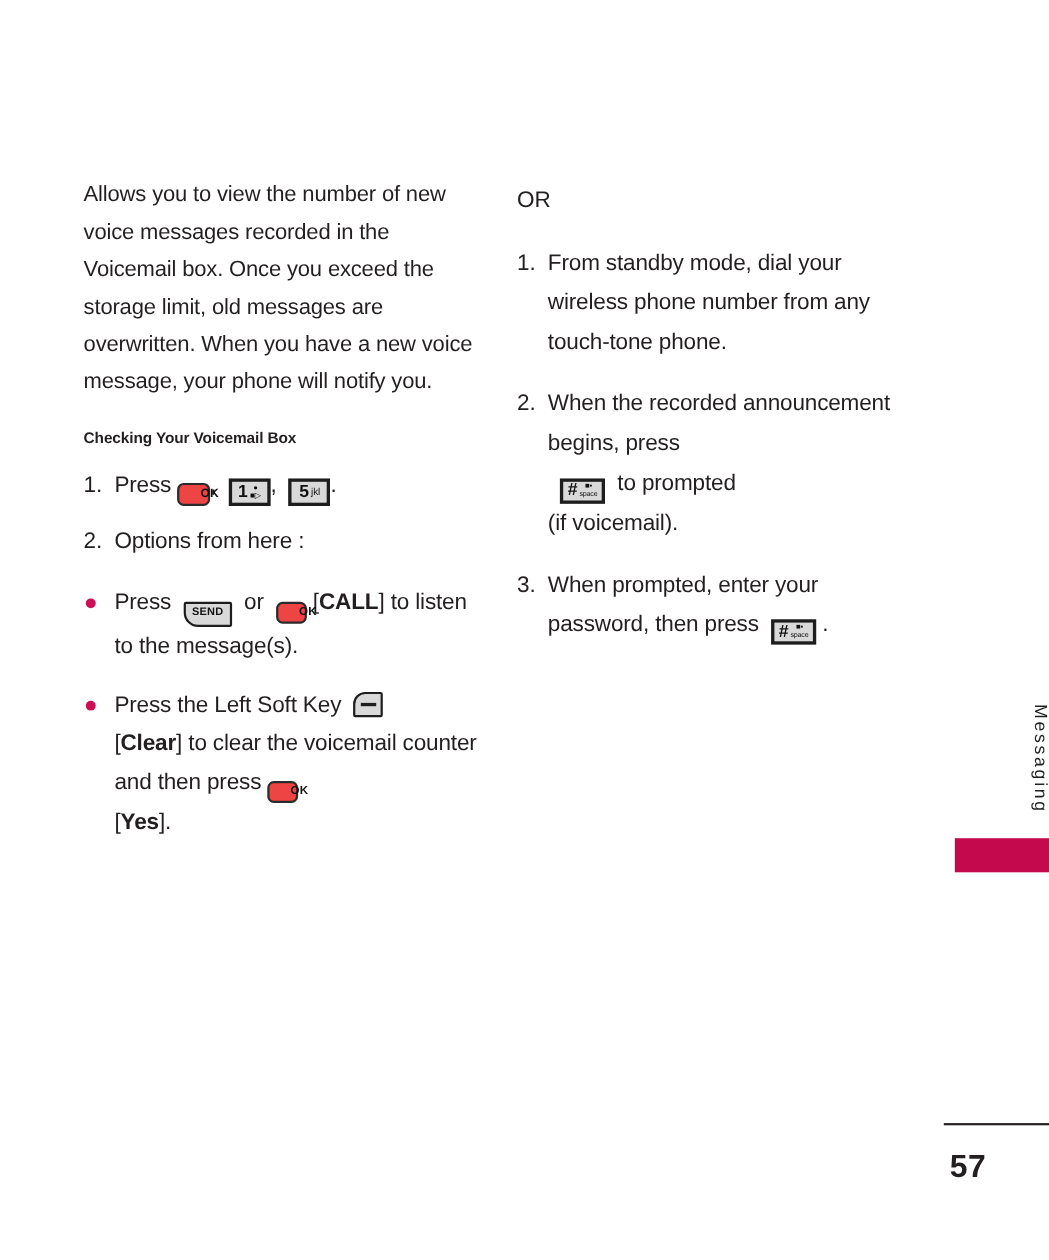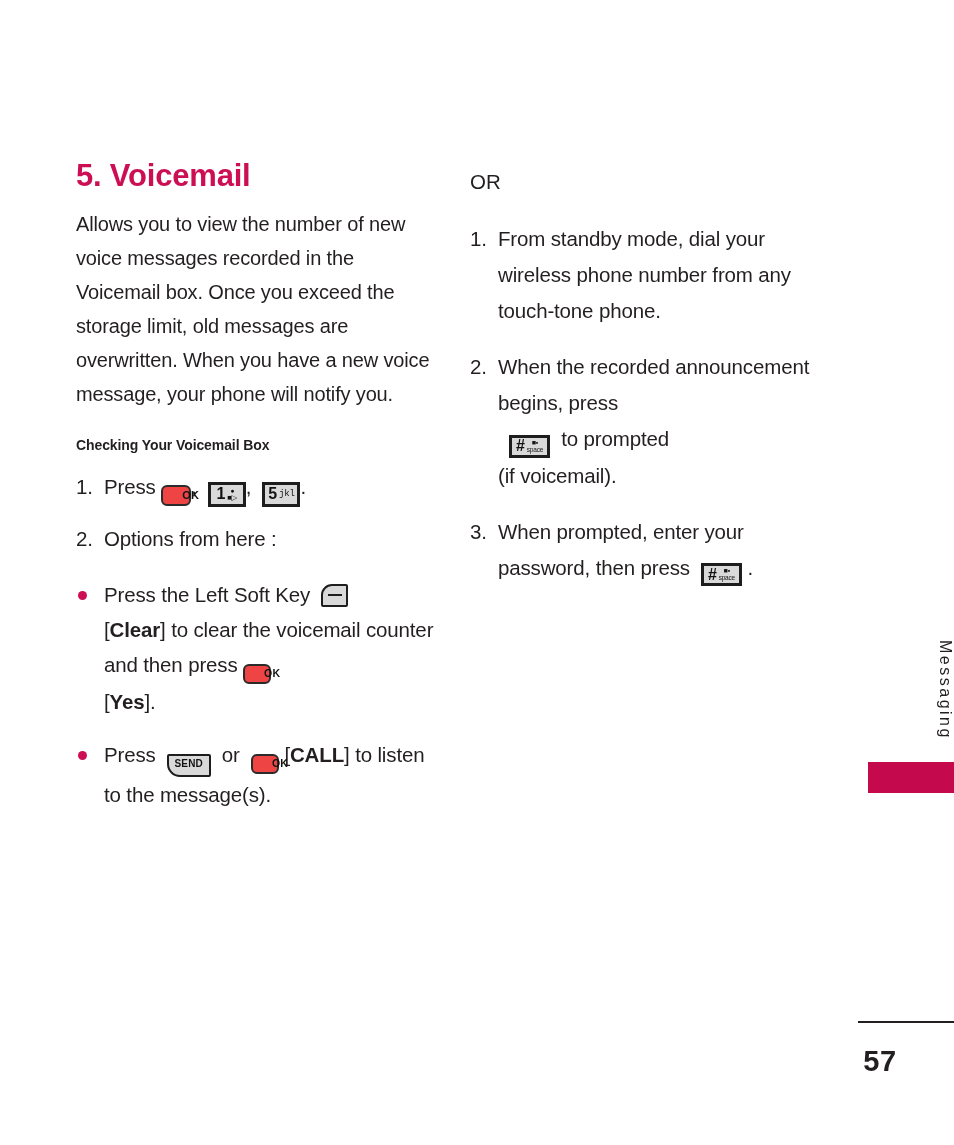--- a/index.html
+++ b/index.html
@@ -163,21 +163,21 @@
     font-size: 16px;
     font-weight: 700;
     color: #111;
     line-height: 1;
     font-family: "Liberation Sans", sans-serif;
   }
   .pad-sub {
     font-size: 9px;
     color: #111;
     line-height: 1;
-    font-family: Liberation Mono, monospace;
+    font-family: Liberation Sans, sans-serif;
     text-align: center;
   }
   .pad-stack {
     display: flex;
     flex-direction: column;
     align-items: center;
     justify-content: center;
     line-height: 1;
   }
   .pad-mini-top {
@@ -280,21 +280,20 @@
     font-weight: bold;
   }
 </style>
 </head>
 <body>
 
 <div class="page">
 
   <div class="col-left">
 
-    <h1 class="h1">5. Voicemail</h1>
 
     <p class="para">Allows you to view the number of new voice messages recorded in the Voicemail box. Once you exceed the storage limit, old messages are overwritten. When you have a new voice message, your phone will notify you.</p>
 
     <h2 class="h2">Checking Your Voicemail Box</h2>
 
     <div class="step tight">
       <span class="step-num">1.</span>
       <span class="step-body"><span>Press</span>&nbsp;<span class="key key-ok">OK</span><span>,</span>&nbsp;&nbsp;<span class="key key-pad key-1">
             <span class="pad-digit">1</span>
             <span class="pad-stack">
@@ -309,28 +308,28 @@
 
     <div class="step">
       <span class="step-num">2.</span>
       <span class="step-body">Options from here :</span>
     </div>
 
     <div class="bullet-row">
       <span class="bullet-dot">
           <i></i>
         </span>
-      <span class="bullet-body"><span>Press the Left Soft Key</span>&nbsp;&nbsp;<span class="key key-soft"><span class="dash"></span></span><br><span>[</span><b>Clear</b><span>]</span>&nbsp;<span>to clear the voicemail counter and then press</span>&nbsp;<span class="key key-ok small">OK</span><br><span>[</span><b>Yes</b><span>].</span></span>
+      <span class="bullet-body"><span>Press</span>&nbsp;&nbsp;<span class="key key-send">SEND</span>&nbsp;&nbsp;<span>or</span>&nbsp;&nbsp;<span class="key key-ok small">OK</span>&nbsp;<span>[</span><b>CALL</b><span>]</span>&nbsp;<span>to listen to the message(s).</span></span>
     </div>
 
     <div class="bullet-row">
       <span class="bullet-dot">
           <i></i>
         </span>
-      <span class="bullet-body"><span>Press</span>&nbsp;&nbsp;<span class="key key-send">SEND</span>&nbsp;&nbsp;<span>or</span>&nbsp;&nbsp;<span class="key key-ok small">OK</span>&nbsp;<span>[</span><b>CALL</b><span>]</span>&nbsp;<span>to listen to the message(s).</span></span>
+      <span class="bullet-body"><span>Press the Left Soft Key</span>&nbsp;&nbsp;<span class="key key-soft"><span class="dash"></span></span><br><span>[</span><b>Clear</b><span>]</span>&nbsp;<span>to clear the voicemail counter and then press</span>&nbsp;<span class="key key-ok small">OK</span><br><span>[</span><b>Yes</b><span>].</span></span>
     </div>
 
   </div>
 
   <div class="col-right">
 
     <p class="or-label">OR</p>
 
     <div class="step">
       <span class="step-num">1.</span>

